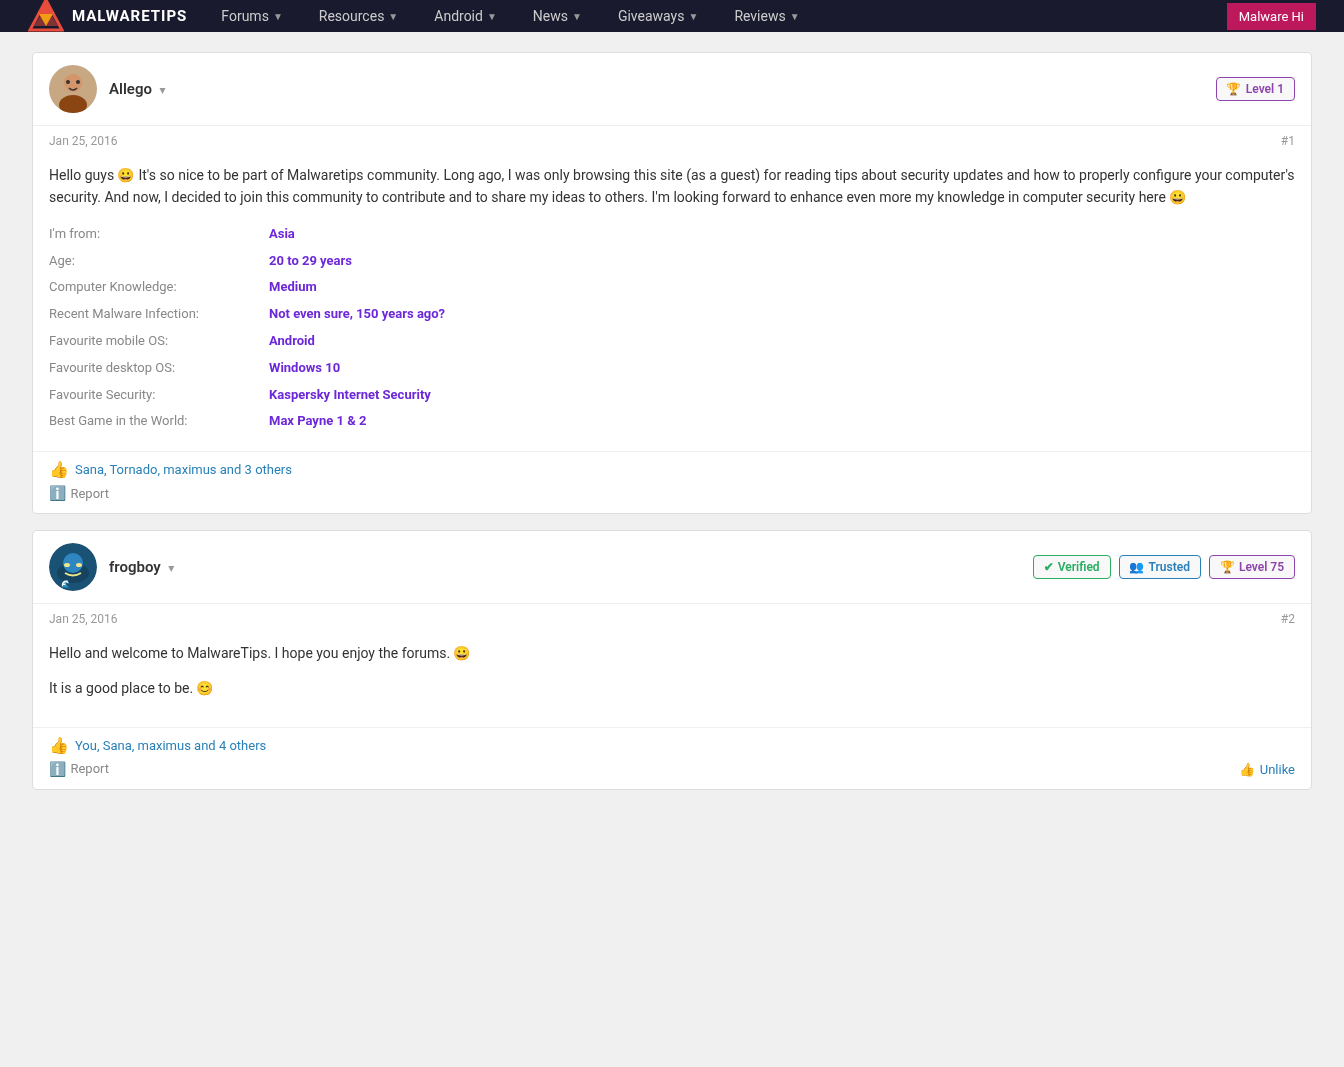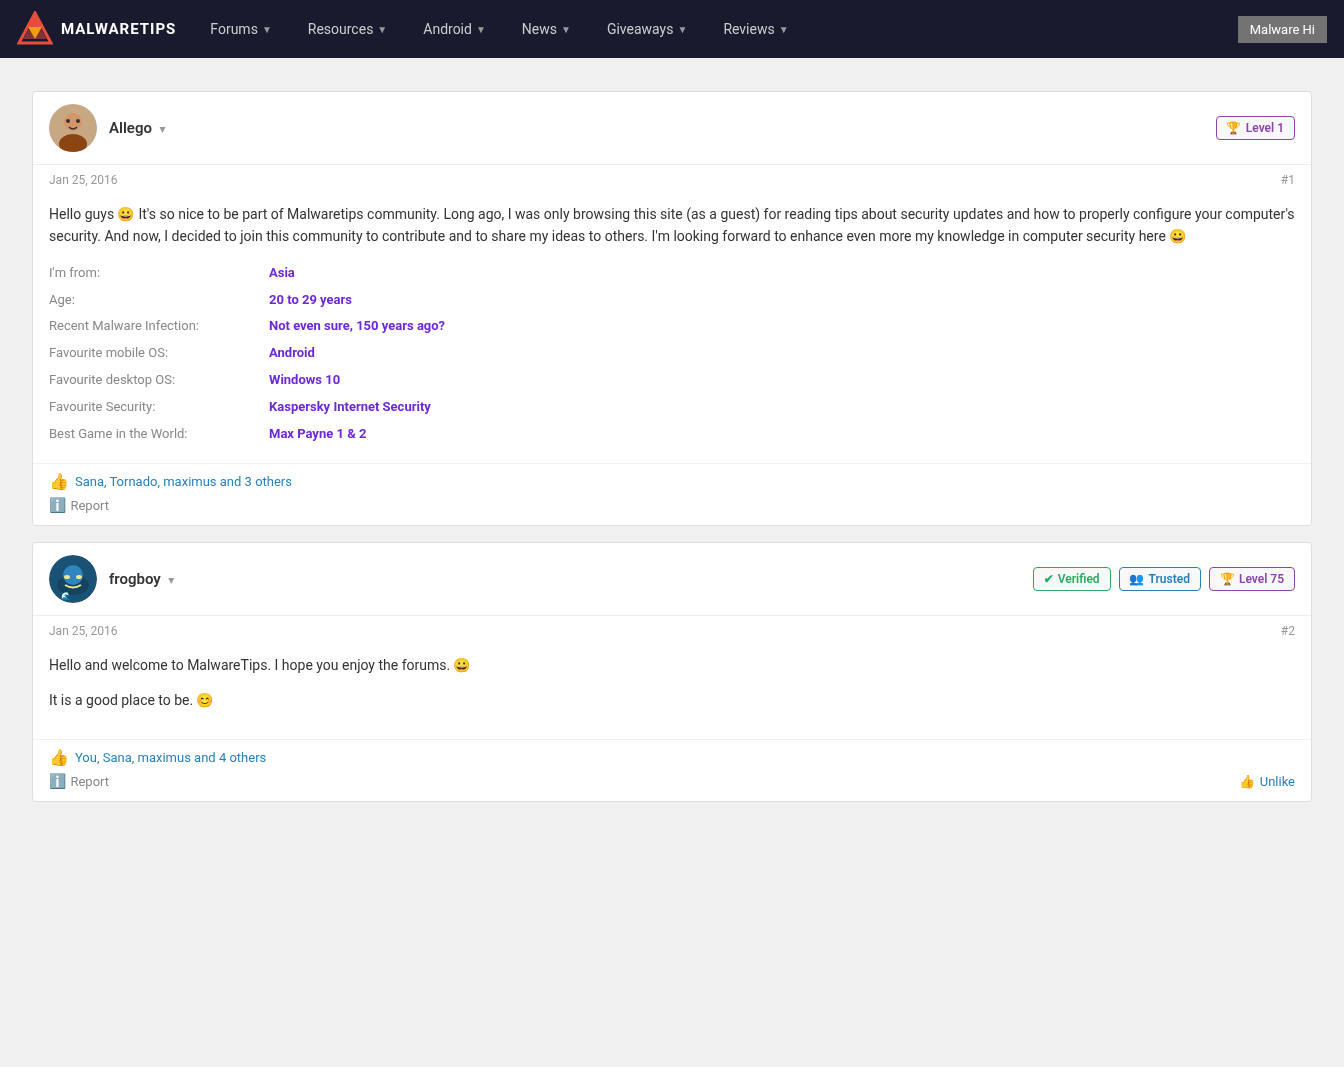--- a/index.html
+++ b/index.html
@@ -3,22 +3,22 @@
   <meta charset="utf-8">
   <style>
     * { box-sizing: border-box; margin: 0; padding: 0; }
     body { font-family: -apple-system, BlinkMacSystemFont, 'Segoe UI', Roboto, sans-serif; background: #f0f0f0; font-size: 14px; color: #333; }
 
     
     nav {
       background: #1a1a2e;
       display: flex;
       align-items: center;
-      height: 58px;
-      padding: 0 17px;
+      height: 32px;
+      padding: 0 28px;
       position: relative;
       overflow: hidden;
     }
     .nav-logo {
       display: flex;
       align-items: center;
       gap: 8px;
       margin-right: 24px;
       flex-shrink: 0;
     }
@@ -44,33 +44,33 @@
       border-radius: 4px;
       font-size: 14px;
       white-space: nowrap;
     }
     .nav-item .caret { font-size: 10px; color: #999; }
 
     .nav-right {
       margin-left: auto;
       display: flex;
       align-items: center;
-      background: #737373;
+      background: #be185d;
       color: #fff;
       padding: 6px 12px;
       font-size: 13px;
       cursor: pointer;
       white-space: nowrap;
     }
 
     
     .main {
       max-width: 1280px;
       margin: 0 auto;
-      padding: 33px 0;
+      padding: 20px 0;
     }
 
     
     .post-card {
       background: #fff;
       border: 1px solid #ddd;
       border-radius: 4px;
       margin-bottom: 16px;
       overflow: hidden;
     }
@@ -280,20 +280,24 @@
       <p>Hello guys 😀 It's so nice to be part of Malwaretips community. Long ago, I was only browsing this site (as a guest) for reading tips about security updates and how to properly configure your computer's security. And now, I decided to join this community to contribute and to share my ideas to others. I'm looking forward to enhance even more my knowledge in computer security here 😀</p>
 
       <div class="post-info-table">
         <div class="post-info-row">
           <span class="post-info-label">I'm from:</span>
           <span class="post-info-value">Asia</span>
         </div>
         <div class="post-info-row">
           <span class="post-info-label">Age:</span>
           <span class="post-info-value">20 to 29 years</span>
+        </div>
+        <div class="post-info-row">
+          <span class="post-info-label">Computer Knowledge:</span>
+          <span class="post-info-value">Medium</span>
         </div>
         <div class="post-info-row">
           <span class="post-info-label">Recent Malware Infection:</span>
           <span class="post-info-value">Not even sure, 150 years ago?</span>
         </div>
         <div class="post-info-row">
           <span class="post-info-label">Favourite mobile OS:</span>
           <span class="post-info-value">Android</span>
         </div>
         <div class="post-info-row">

